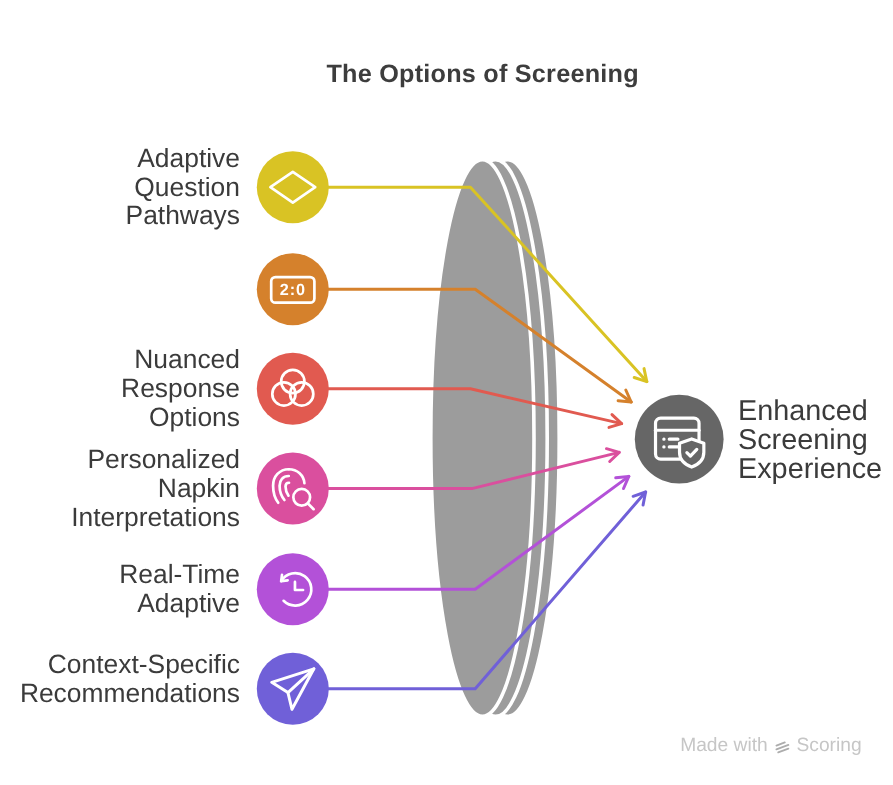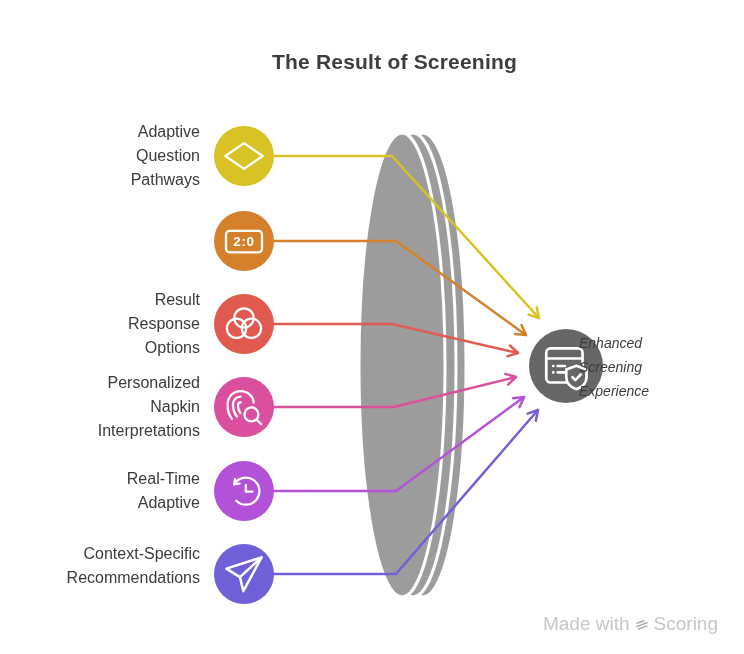--- a/index.html
+++ b/index.html
@@ -1,30 +1,30 @@
 <!DOCTYPE html>
 <html><head>
 <meta charset="utf-8">
 <style>
   html,body{margin:0;padding:0;background:#fff;}
   .page{position:relative;width:744px;height:654px;background:#ffffff;overflow:hidden;
         font-family:"Liberation Sans",sans-serif;}
   .layer{position:absolute;left:0;top:0;}
   .title{position:absolute;left:272px;top:50px;font-size:21px;font-weight:700;
          color:#3d3d3d;letter-spacing:.2px;}
-  .item-label{position:absolute;left:0;width:200px;text-align:right;font-size:16px;
+  .item-label{position:absolute;left:0;width:200px;text-align:right;font-size:22px;
               line-height:24px;color:#3b3b3b;white-space:pre-line;}
   .item-icon{position:absolute;left:214px;width:60px;height:60px;border-radius:50%;
              display:flex;align-items:center;justify-content:center;}
   .result-icon{position:absolute;left:529px;top:329px;width:74px;height:74px;border-radius:50%;
                display:flex;align-items:center;justify-content:center;}
-  .result-label{position:absolute;left:579px;top:331px;font-size:14px;line-height:24px;
-                color:#3b3b3b;white-space:pre-line;font-style:italic;}
+  .result-label{position:absolute;left:615px;top:331px;font-size:24px;line-height:24px;
+                color:#3b3b3b;white-space:pre-line;}
   .watermark{position:absolute;top:613px;right:26px;display:flex;align-items:center;gap:5px;
-             font-size:19px;color:#c6c6c6;}
+             font-size:16px;color:#c6c6c6;}
   .watermark svg{display:block;}
   .icon-svg{display:block;}
 </style>
 </head>
 <body>
 
 <div class="page">
 
   <svg class="layer" width="744" height="654" viewBox="0 0 744 654">
     <g>
@@ -41,39 +41,39 @@
       <polyline class="arrow" points="270,574 396,574 538,410" stroke="#7060d8"></polyline>
     <path d="M536.7,307.2 L539,318 L528.5,314.6" stroke="#d9c324" fill="none"></path>
         <path d="M521.5,325.0 L526,335 L515.1,333.9" stroke="#d5812c" fill="none"></path>
         <path d="M510.0,345.5 L518,353 L507.5,356.2" stroke="#e15a50" fill="none"></path>
         <path d="M505.4,373.9 L516,377 L508.1,384.6" stroke="#da4f9e" fill="none"></path>
         <path d="M513.1,398.2 L524,397 L519.6,407.1" stroke="#b351d8" fill="none"></path>
         <path d="M527.6,413.6 L538,410 L535.9,420.8" stroke="#7060d8" fill="none"></path>
       </g>
   </svg>
 
-  <div class="title">The Result of Screening</div>
+  <div class="title">The Options of Screening</div>
 
   <div class="item-label" style="top:120px">Adaptive
 Question
 Pathways</div>
   <div class="item-icon" style="top: 126px; background-color: rgb(217, 195, 36);">
     <svg class="icon-svg" width="54" height="54" viewBox="0 0 24 24" fill="none" stroke="#ffffff" stroke-width="1" stroke-linejoin="round">
       <path d="M12,6.3 L20.3,12 L12,17.7 L3.7,12 Z"></path>
     </svg>
   </div>
 
   <div class="item-icon" style="top: 211px; background-color: rgb(213, 129, 44);">
     <svg class="icon-svg" width="54" height="54" viewBox="0 0 24 24" fill="none" stroke="#ffffff" stroke-width="1" stroke-linejoin="round">
       <rect x="4" y="7.5" width="16" height="9.5" rx="1.6"></rect>
       <text x="12" y="14.3" text-anchor="middle" stroke="none" fill="#ffffff" font-family="Liberation Sans, sans-serif" font-size="6" font-weight="700" letter-spacing="0.3">2:0</text>
     </svg>
   </div>
 
-  <div class="item-label" style="top:288px">Result
+  <div class="item-label" style="top:288px">Nuanced
 Response
 Options</div>
   <div class="item-icon" style="top: 294px; background-color: rgb(225, 90, 80);">
     <svg class="icon-svg" width="54" height="54" viewBox="0 0 24 24" fill="none" stroke="#ffffff" stroke-width="1">
       <circle cx="12" cy="9.3" r="4.3"></circle>
       <circle cx="8.7" cy="13.9" r="4.3"></circle>
       <circle cx="15.3" cy="13.9" r="4.3"></circle>
     </svg>
   </div>
 

